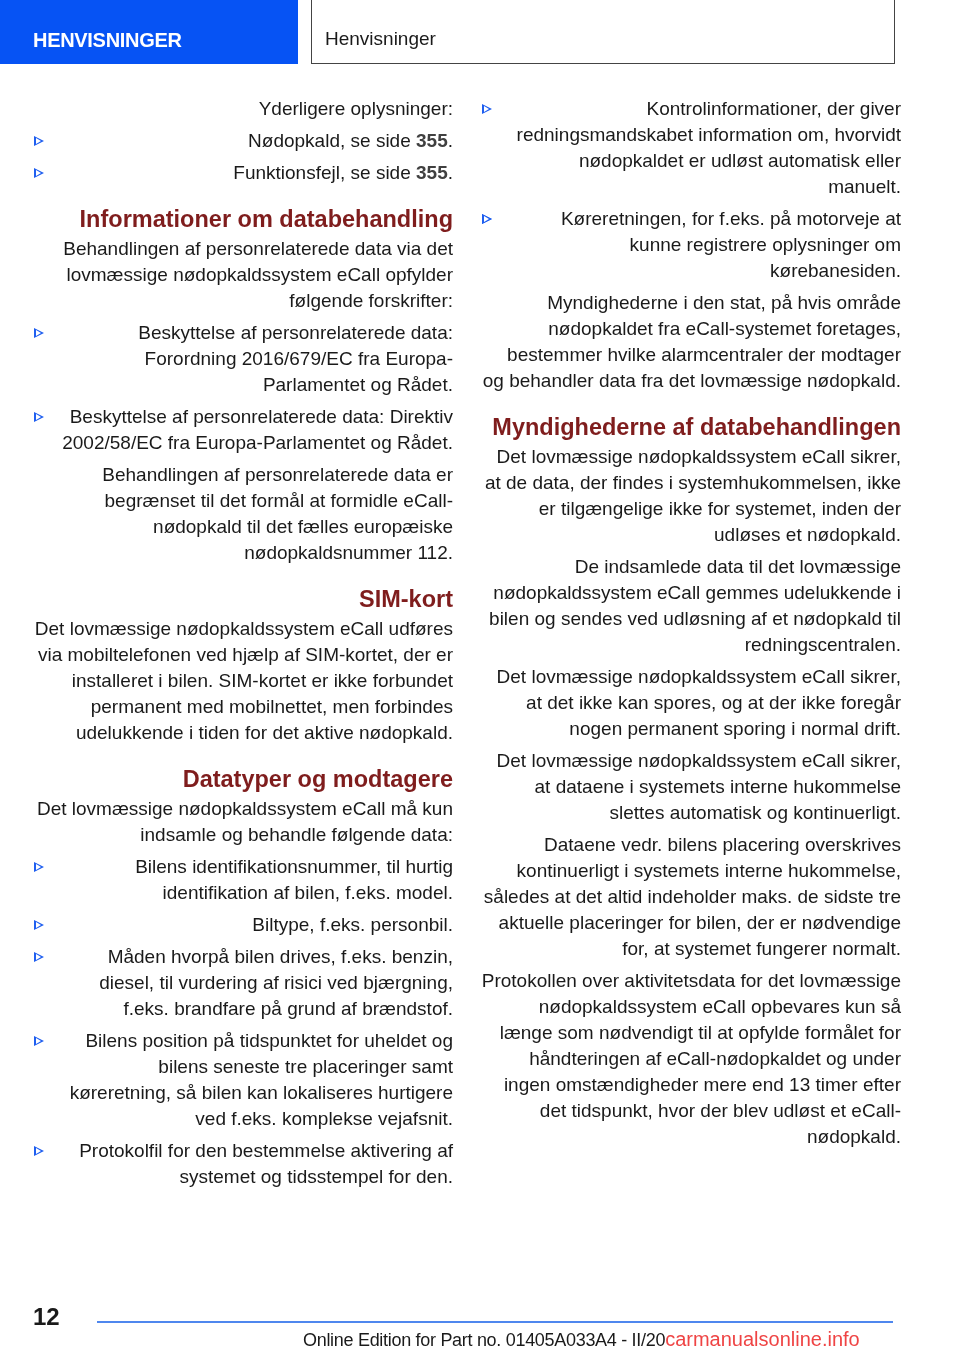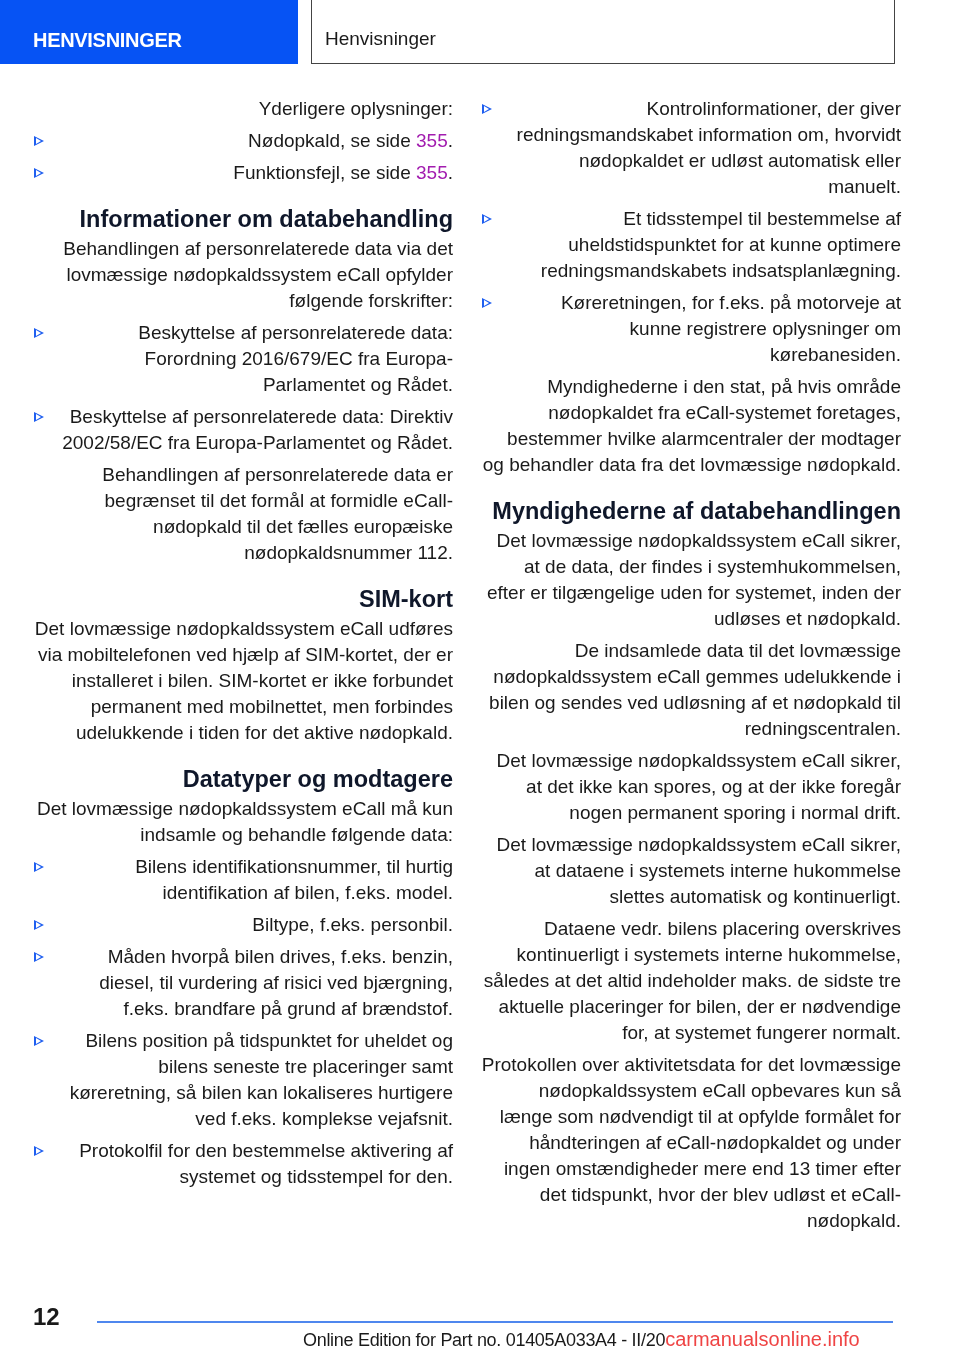--- a/index.html
+++ b/index.html
@@ -18,35 +18,35 @@
   .hdr-box {
     position: absolute; left: 311px; top: -2px; width: 584px; height: 66px;
     border: 1.5px solid #444; border-top: none; box-sizing: border-box;
     font-size: 19px; padding: 30px 0 0 13px; color: #1a1a1a;
   }
   .col { position: absolute; top: 96px; font-size: 19px; line-height: 26px; text-align: right; }
   .col.left { left: 33px; width: 420px; }
   .col.right { left: 481px; width: 420px; }
   .p { margin: 0 0 6px 0; }
   .h {
-    color: #0f172a; font-weight: bold; font-size: 23.5px; line-height: 30px;
+    color: #7f1d1d; font-weight: bold; font-size: 23.5px; line-height: 30px;
     margin: 18px 0 2px 0;
   }
   .li { position: relative; padding-left: 28px; margin: 0 0 6px 0; }
   .tri {
     position: absolute; left: 1px; top: 8px; width: 0; height: 0;
     border-top: 5.5px solid transparent; border-bottom: 5.5px solid transparent;
     border-left: 10px solid #1f5ff0;
   }
   .tri::after {
     content: ""; position: absolute; left: -8.3px; top: -3px; width: 0; height: 0;
     border-top: 3px solid transparent; border-bottom: 3px solid transparent;
     border-left: 5.5px solid #fff;
   }
-  .link { color: #a21caf; }
+  .link { color: #404040; font-weight: bold; }
   .page-num {
     position: absolute; left: 33px; top: 1303px; font-size: 24px; font-weight: bold;
   }
   .footer-line {
     position: absolute; left: 97px; top: 1321px; width: 796px; height: 2px; background: #4f87ee;
   }
   .footer-text {
     position: absolute; left: 303px; top: 1328px; font-size: 18px; color: #1a1a1a;
     letter-spacing: -0.3px; white-space: nowrap;
   }
@@ -82,26 +82,26 @@
   <p class="p">Det lovmæssige nødopkaldssystem eCall må kun indsamle og behandle følgende data:</p>
   <div class="li"><span class="tri"></span><span>Bilens identifikationsnummer, til hurtig identifikation af bilen, f.eks. model.</span></div>
   <div class="li"><span class="tri"></span><span>Biltype, f.eks. personbil.</span></div>
   <div class="li"><span class="tri"></span><span>Måden hvorpå bilen drives, f.eks. benzin, diesel, til vurdering af risici ved bjærgning, f.eks. brandfare på grund af brændstof.</span></div>
   <div class="li"><span class="tri"></span><span>Bilens position på tidspunktet for uheldet og bilens seneste tre placeringer samt køreretning, så bilen kan lokaliseres hurtigere ved f.eks. komplekse vejafsnit.</span></div>
   <div class="li"><span class="tri"></span><span>Protokolfil for den bestemmelse aktivering af systemet og tidsstempel for den.</span></div>
 </div>
 
 <div class="col right">
   <div class="li"><span class="tri"></span><span>Kontrolinformationer, der giver redningsmandskabet information om, hvorvidt nødopkaldet er udløst automatisk eller manuelt.</span></div>
-  <div class="li"><span class="tri"></span><span>Et tidsstempel til bestemmelse af uheldstidspunktet for at kunne optimere redningsmandskabets indsatsplanlægning.</span></div>
+  <div class="li"><span class="tri"></span></div>
   <div class="li"><span class="tri"></span><span>Køreretningen, for f.eks. på motorveje at kunne registrere oplysninger om kørebanesiden.</span></div>
   <p class="p">Myndighederne i den stat, på hvis område nødopkaldet fra eCall-systemet foretages, bestemmer hvilke alarmcentraler der modtager og behandler data fra det lovmæssige nødopkald.</p>
 
   <h2 class="h">Myndighederne af databehandlingen</h2>
-  <p class="p">Det lovmæssige nødopkaldssystem eCall sikrer, at de data, der findes i systemhukommelsen, efter er tilgængelige uden for systemet, inden der udløses et nødopkald.</p>
+  <p class="p">Det lovmæssige nødopkaldssystem eCall sikrer, at de data, der findes i systemhukommelsen, ikke er tilgængelige ikke for systemet, inden der udløses et nødopkald.</p>
   <p class="p">De indsamlede data til det lovmæssige nødopkaldssystem eCall gemmes udelukkende i bilen og sendes ved udløsning af et nødopkald til redningscentralen.</p>
   <p class="p">Det lovmæssige nødopkaldssystem eCall sikrer, at det ikke kan spores, og at der ikke foregår nogen permanent sporing i normal drift.</p>
   <p class="p">Det lovmæssige nødopkaldssystem eCall sikrer, at dataene i systemets interne hukommelse slettes automatisk og kontinuerligt.</p>
   <p class="p">Dataene vedr. bilens placering overskrives kontinuerligt i systemets interne hukommelse, således at det altid indeholder maks. de sidste tre aktuelle placeringer for bilen, der er nødvendige for, at systemet fungerer normalt.</p>
   <p class="p">Protokollen over aktivitetsdata for det lovmæssige nødopkaldssystem eCall opbevares kun så længe som nødvendigt til at opfylde formålet for håndteringen af eCall-nødopkaldet og under ingen omstændigheder mere end 13 timer efter det tidspunkt, hvor der blev udløst et eCall-nødopkald.</p>
 </div>
 
 <div class="page-num">12</div>
 <div class="footer-line"></div>
 <div class="footer-text"><span>Online Edition for Part no. 01405A033A4 - II/20</span><span class="footer-wm">carmanualsonline.info</span></div>

